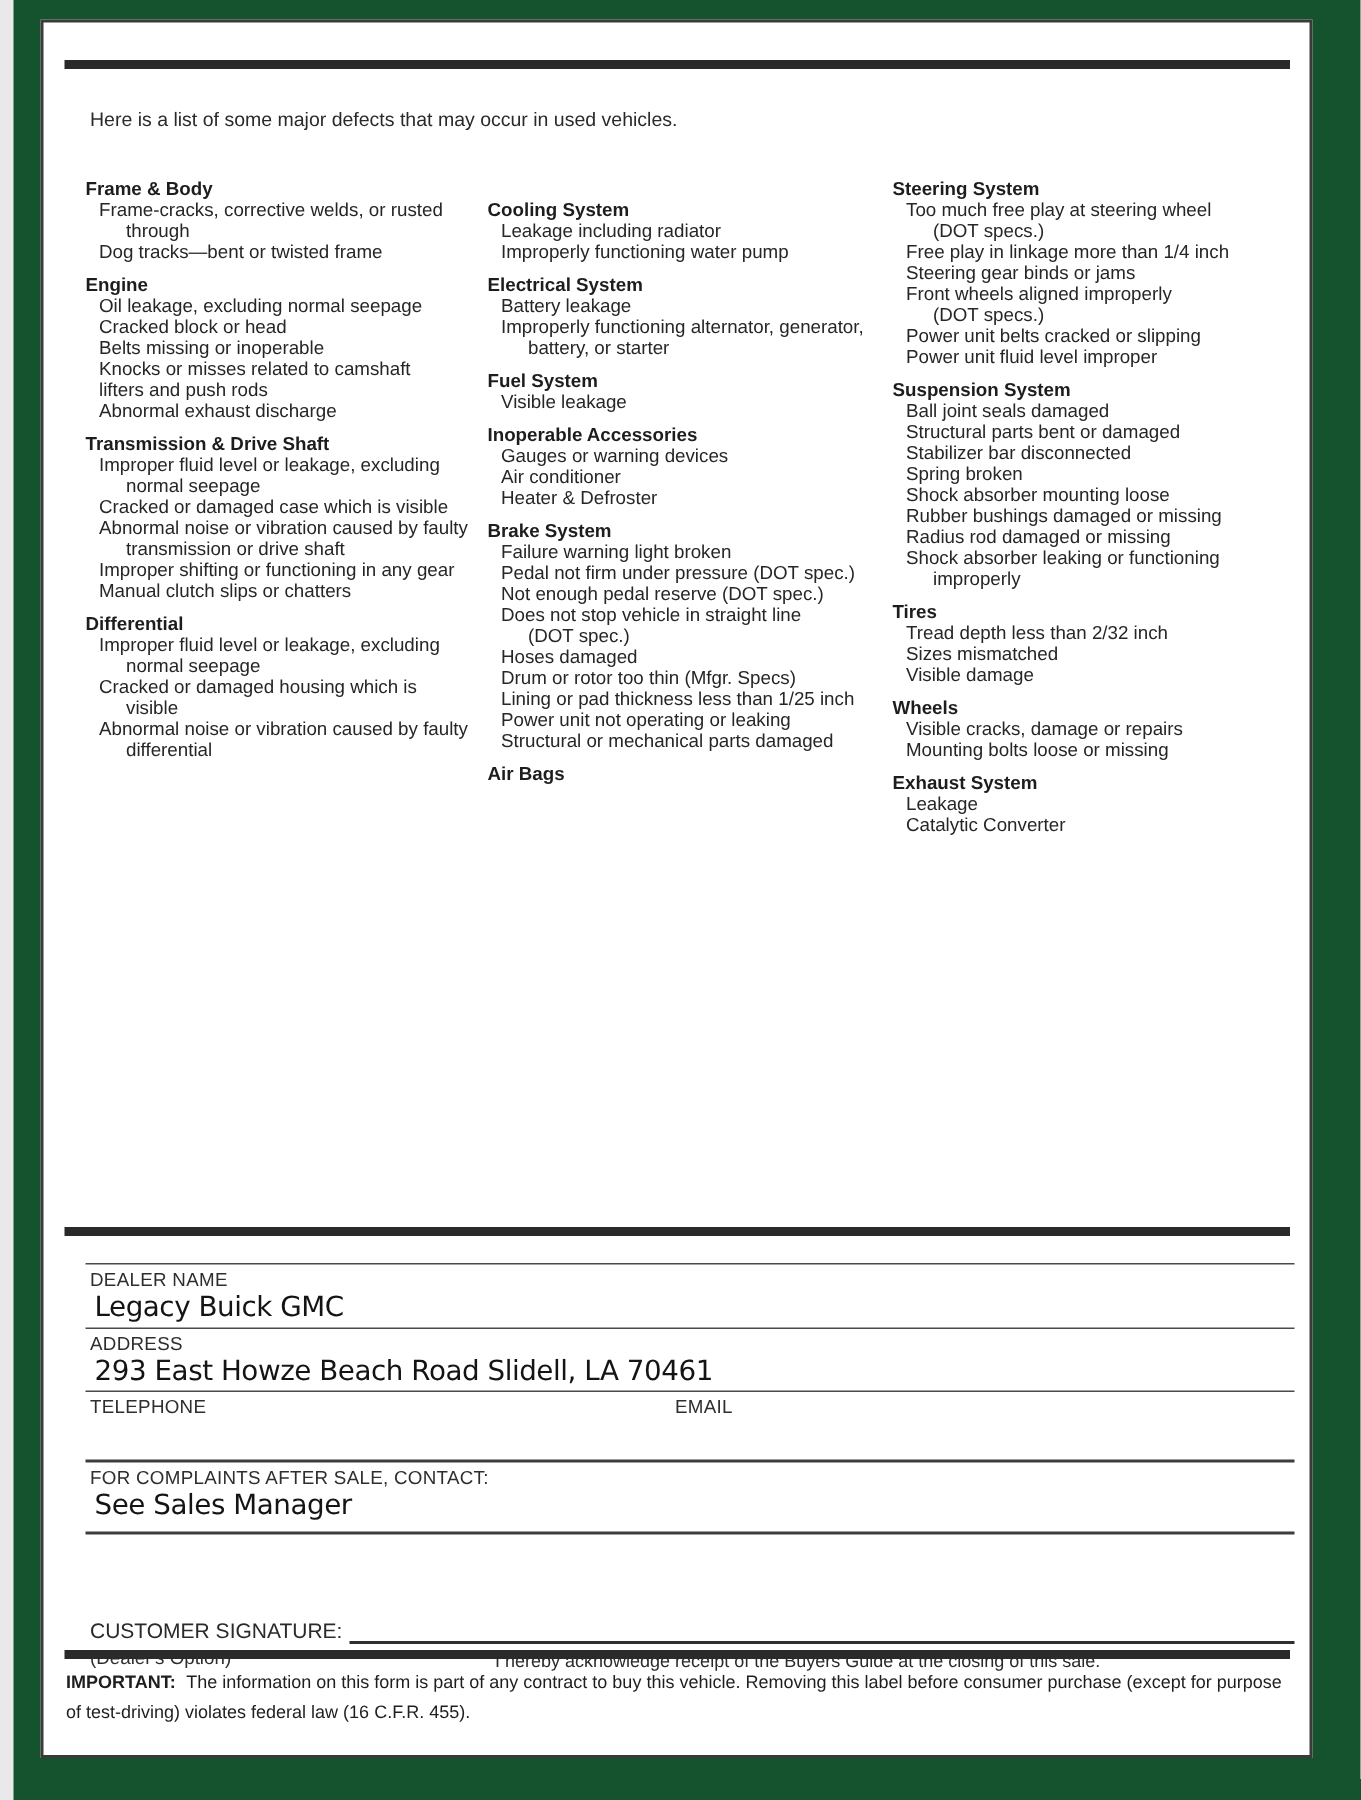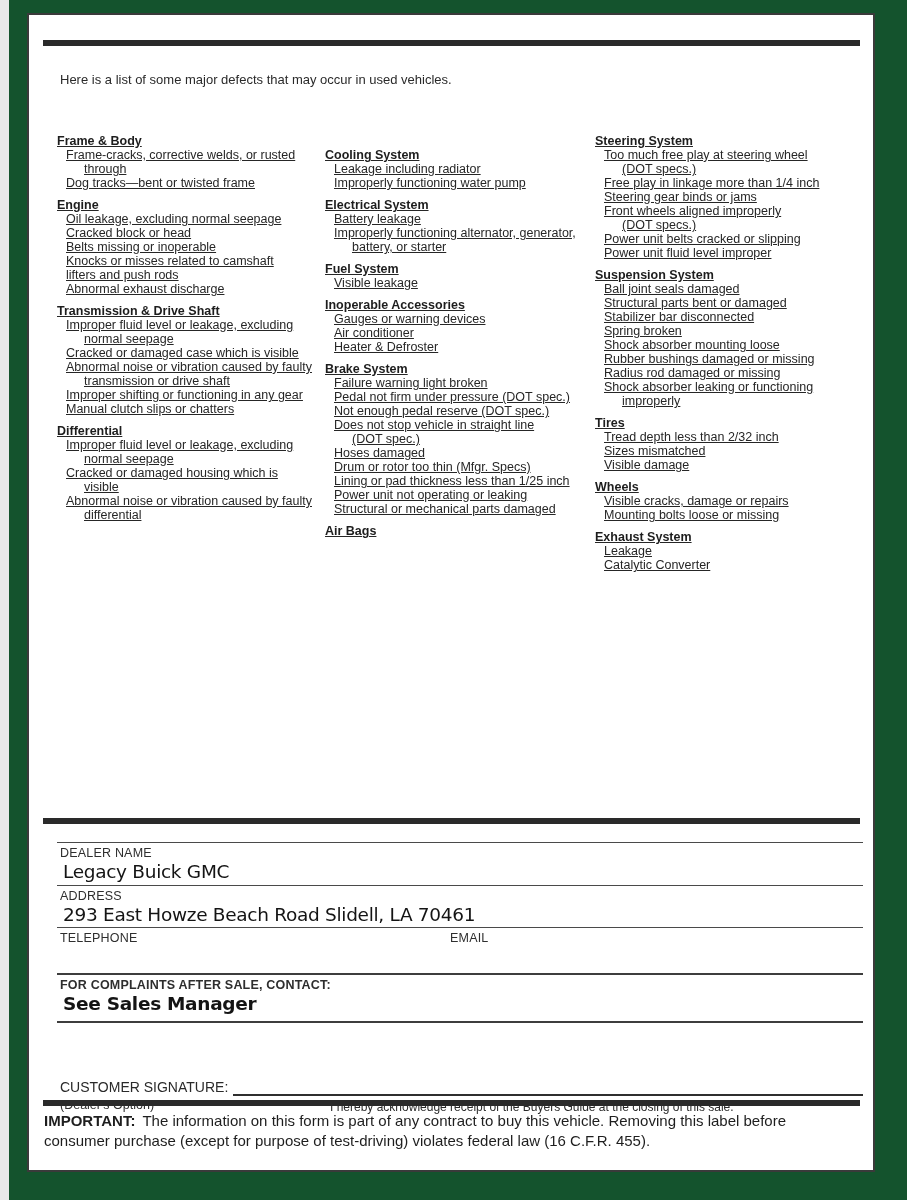--- a/index.html
+++ b/index.html
@@ -6,44 +6,44 @@
   body{font-family:"Liberation Sans", sans-serif; background:#ffffff;}
   .screen{position:relative;width:907px;height:1200px;background:#14532d;overflow:hidden;}
   .edge-strip{position:absolute;left:0;top:0;width:9px;height:100%;background:#e9e9e9;}
   .doc-frame{position:absolute;left:27px;top:13px;width:844px;height:1155px;border:2px solid #3a3a3a;background:#ffffff;}
   .bar{position:absolute;left:14px;width:817px;height:6px;background:#2a2a2a;}
   .bar.top{top:25px;}
   .bar.mid{top:803px;}
   .bar.bottom{top:1085px;}
   .intro{position:absolute;left:31px;top:57px;font-size:13px;color:#2a2a2a;}
   .columns{position:absolute;top:103px;left:0;width:100%;}
-  .col{position:absolute;top:16px;width:262px;font-size:12.5px;line-height:14px;color:#262626;text-decoration:underline;}
+  .col{position:absolute;top:1px;width:262px;font-size:12.5px;line-height:14px;color:#262626;}
   .col.c0{left:28px;}
   .col.c1{left:296px;margin-top:14px;}
   .col.c2{left:566px;}
   .sec-title{font-weight:bold;margin-top:8px;color:#1d1d1d;}
   .col > .sec-title:first-child{margin-top:0;}
   .line{padding-left:9px;}
   .line.ind1{padding-left:27px;}
   .form-area{position:absolute;left:28px;top:827px;width:806px;border-bottom:2px solid #3d3d3d;}
   .frow{position:relative;border-top:1px solid #4a4a4a;}
   .frow.thick{border-top:2px solid #3d3d3d;}
   .frow.h43{height:42px;}
   .frow.h42{height:41px;}
   .frow.h47{height:45px;}
-  .frow.h48{height:46px;font-weight:bold;}
+  .frow.h48{height:46px;}
   .flabel{font-size:12.5px;color:#2e2e2e;padding:3px 0 0 3px;letter-spacing:0.2px;}
   .flabel.email{position:absolute;left:390px;top:0;}
   .fvalue{font-family:"DejaVu Sans", sans-serif;font-size:18.5px;color:#141414;padding:1px 0 0 6px;letter-spacing:-0.3px;}
   .sig-block{position:absolute;left:0;top:1061px;width:100%;height:60px;padding-left:33px;}
   .sig-label{position:absolute;left:31px;top:3px;font-size:14px;color:#2a2a2a;}
   .sig-line{position:absolute;left:204px;top:18px;width:630px;border-bottom:2px solid #2f2f2f;}
   .sig-option{position:absolute;left:31px;top:22px;font-size:12.5px;color:#2e2e2e;}
   .sig-ack{position:absolute;left:301px;top:24px;font-size:12px;color:#2a2a2a;}
-  .important{position:absolute;left:15px;top:1096px;width:812px;font-size:15px;line-height:20px;color:#1e1e1e;}
+  .important{position:absolute;left:15px;top:1096px;width:812px;font-size:12px;line-height:20px;color:#1e1e1e;}
   .important b{margin-right:7px;}
 </style>
 </head>
 <body>
 
 <div class="screen">
   <div class="edge-strip"></div>
   <div class="doc-frame">
 
     <div class="bar top"></div>

